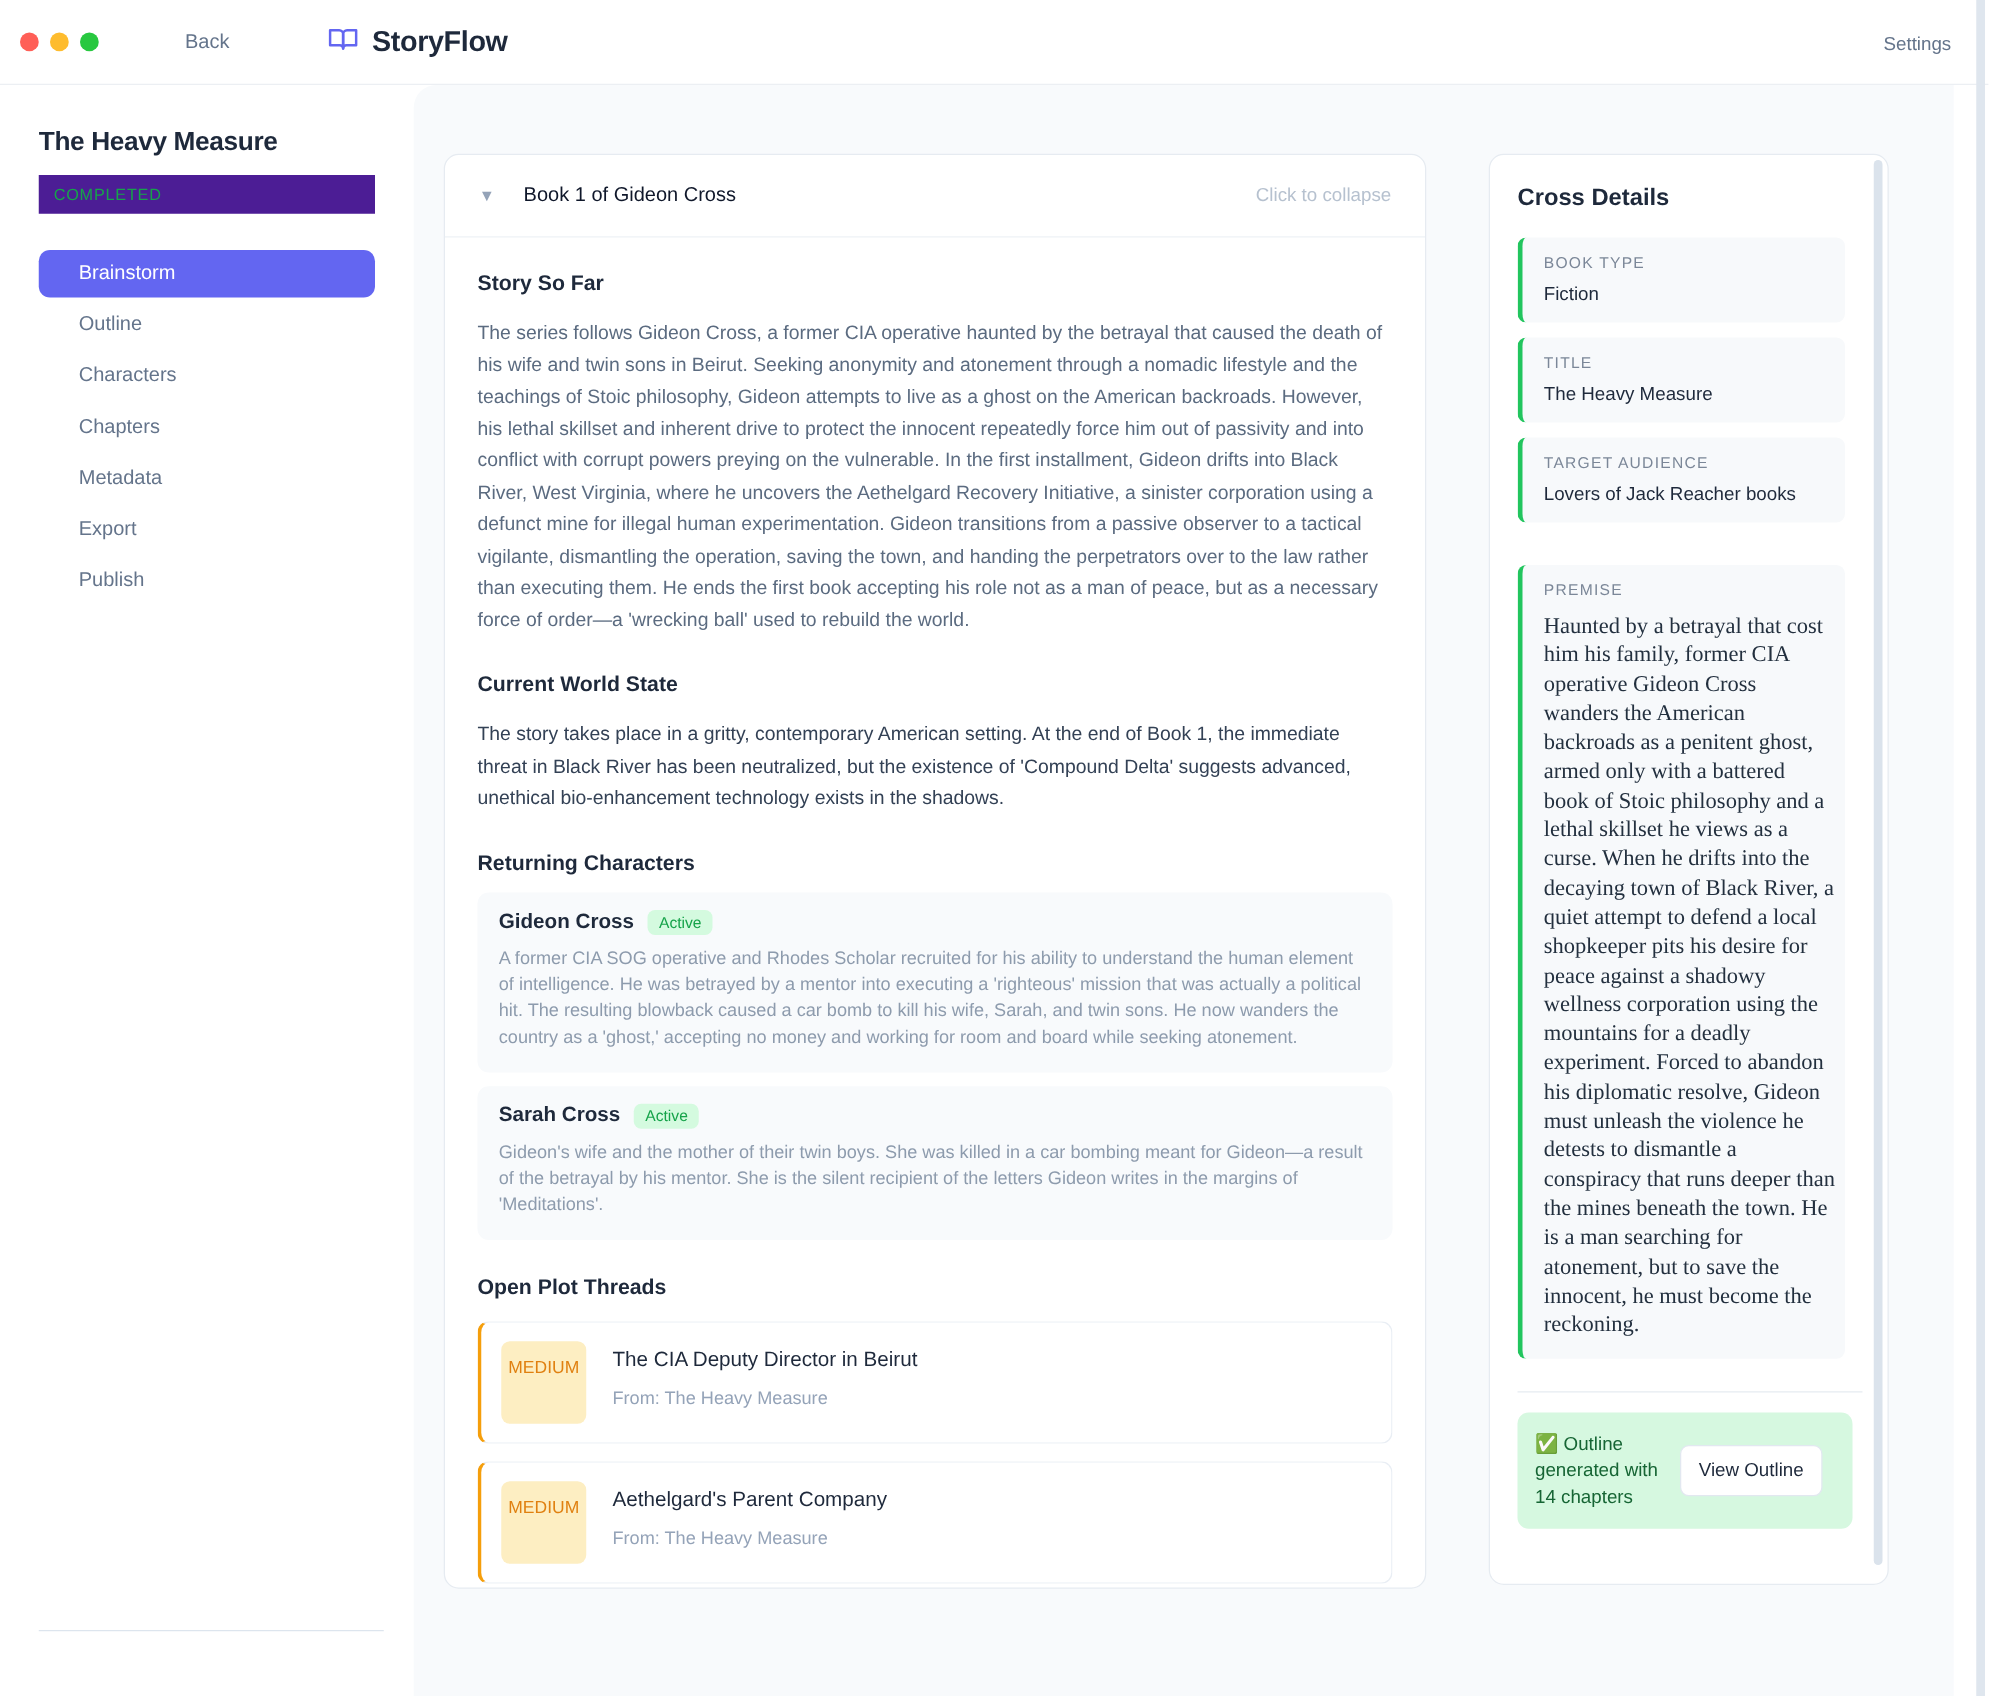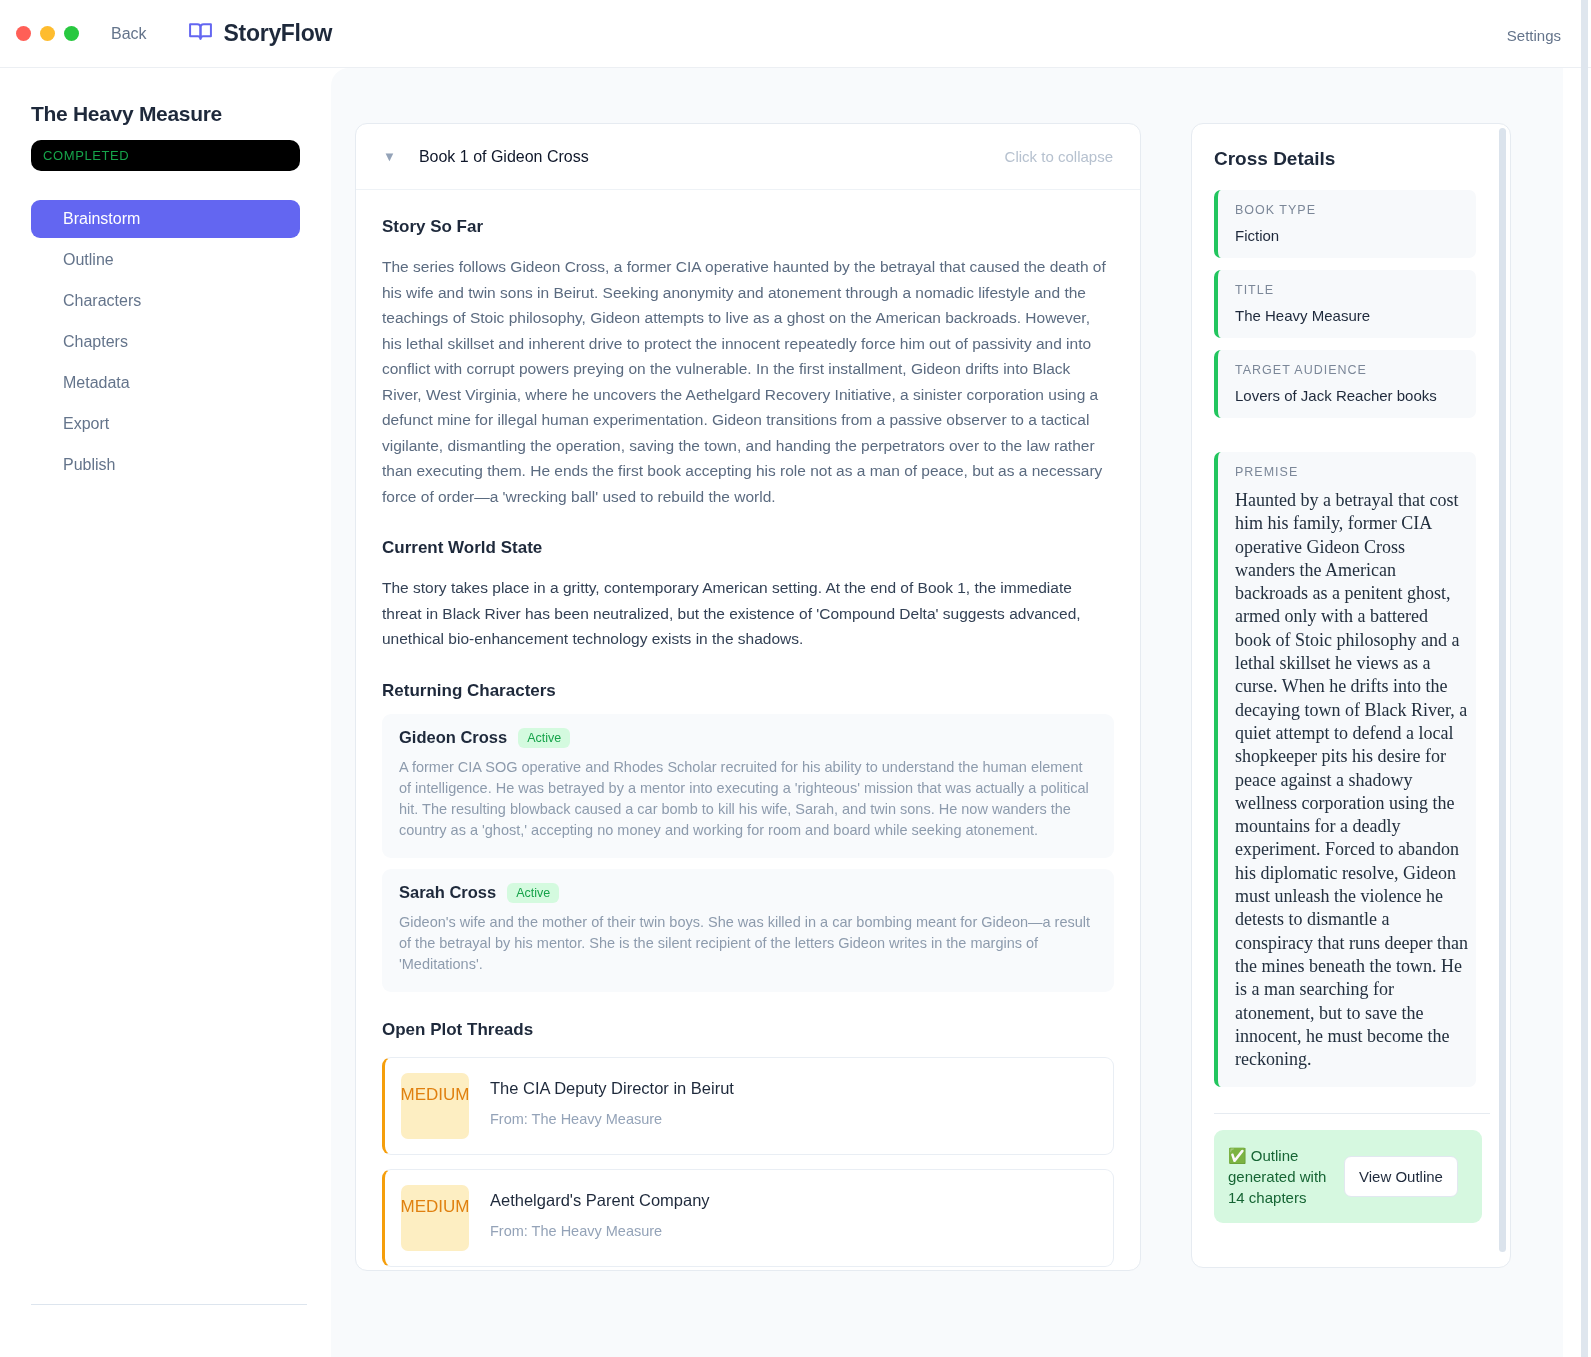--- a/index.html
+++ b/index.html
@@ -16,21 +16,21 @@
     background: #ffffff;
     overflow: hidden;
   }
 
   
   .titlebar {
     position: absolute; left: 0; top: 0;
     width: 1591px; height: 68px;
     background: #ffffff;
     border-bottom: 1px solid #eceff3;
-    display: flex; align-items: center;
+    display: flex; align-items: center; gap: 37px;
   }
   .traffic { display: flex; gap: 9px; margin-left: 16px; }
   .dot { width: 15px; height: 15px; border-radius: 50%; }
   .dot.red { background: #ff5f57; }
   .dot.yellow { background: #febc2e; }
   .dot.green { background: #28c840; }
   .back-link {
     margin-left: 32px;
     font-size: 16px;
     color: #64748b;
@@ -55,26 +55,26 @@
     width: 331px; height: 1289px;
     background: #ffffff;
     padding: 34px 31px 0 31px;
   }
   .book-title {
     font-size: 21px; font-weight: bold; color: #1e293b;
     letter-spacing: -0.3px; margin: 0 0 14px 0;
   }
   .status-badge {
     display: block;
-    background: #000000;
+    background: #4c1d95;
     color: #16a34a;
     font-size: 13px;
     letter-spacing: 0.6px;
     padding: 8px 12px;
-    border-radius: 10px;
+    border-radius: 0;
     margin-bottom: 29px;
   }
   .nav { display: flex; flex-direction: column; gap: 3px; }
   .nav-item {
     font-size: 16px;
     color: #64748b;
     padding: 10px 32px;
     border-radius: 9px;
     cursor: pointer;
   }
@@ -168,21 +168,21 @@
     border-radius: 9px;
     padding: 15px 16px;
     margin-bottom: 14px;
     background: #ffffff;
     cursor: pointer;
   }
   .thread-prio {
     width: 68px; min-height: 66px;
     background: #fdeec2;
     color: #e08010;
-    font-size: 17px;
+    font-size: 14px;
     border-radius: 7px;
     display: flex; justify-content: center;
     padding-top: 12px;
     flex: 0 0 auto;
   }
   .thread-txt { padding-left: 21px; padding-top: 6px; }
   .thread-title { font-size: 16.5px; color: #1e293b; margin-bottom: 13px; }
   .thread-from { font-size: 14.5px; color: #94a3b8; }
 
   

